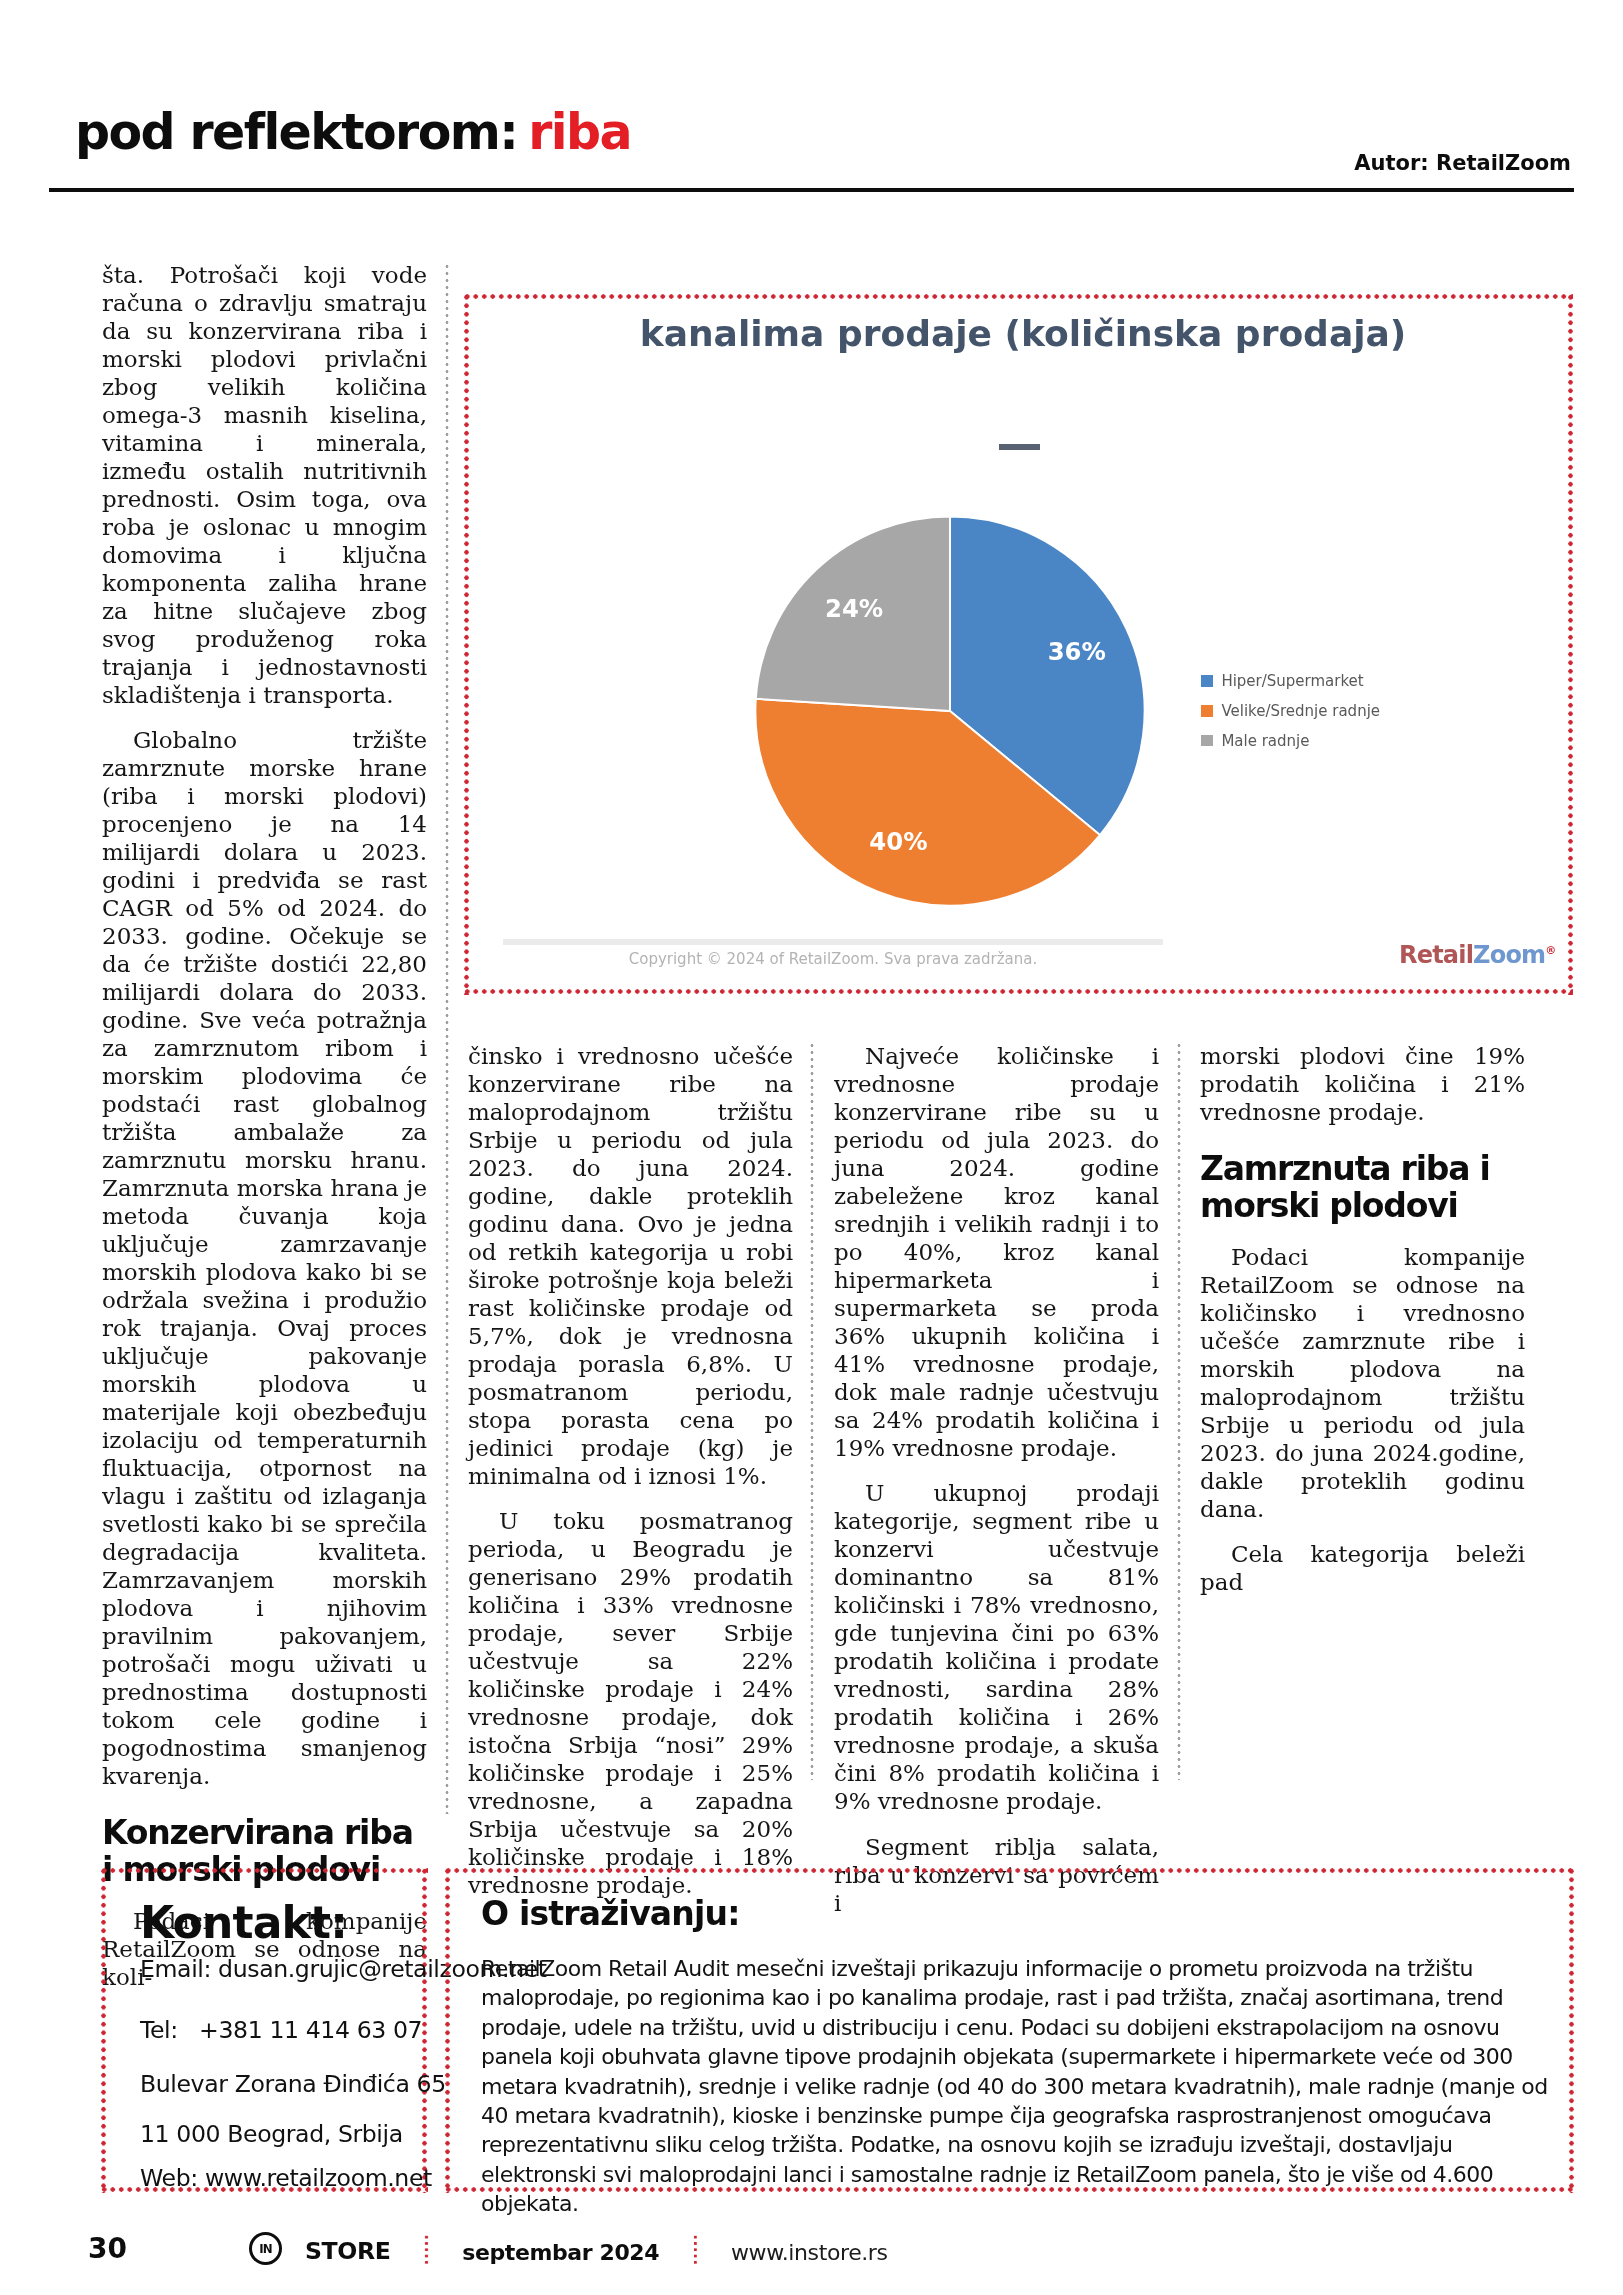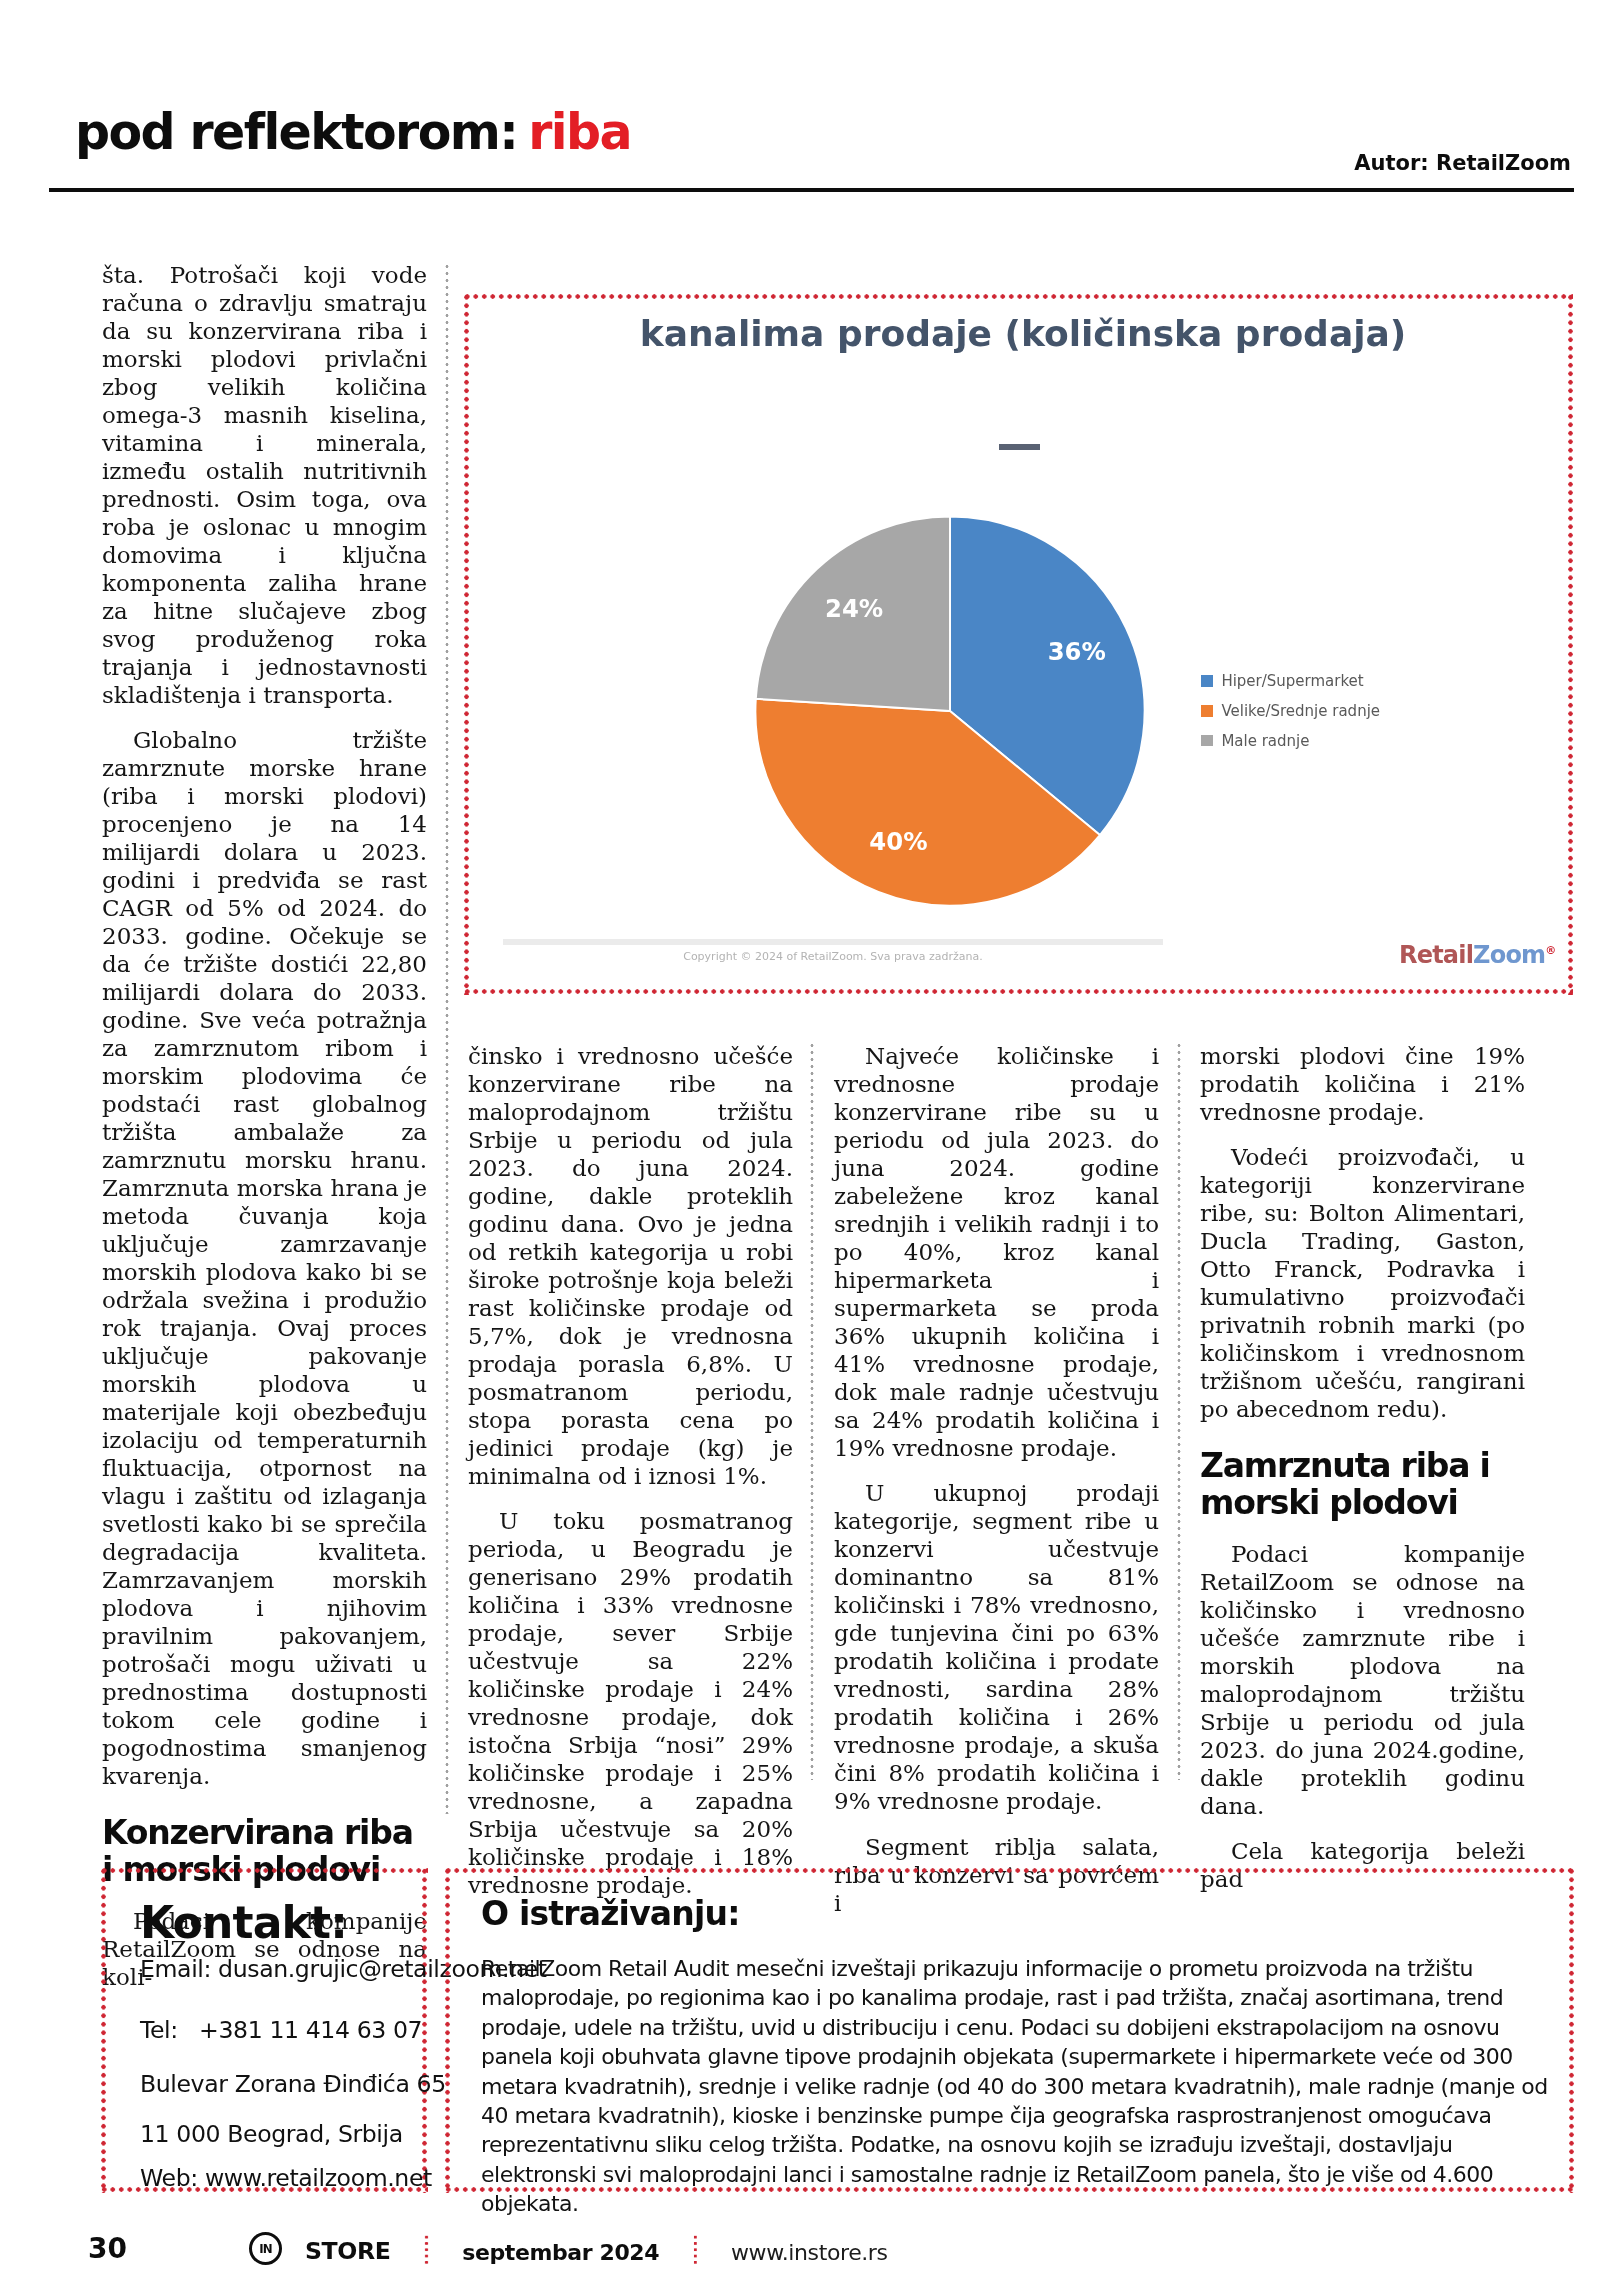--- a/index.html
+++ b/index.html
@@ -29,21 +29,21 @@
   .chart-dash{position:absolute;left:999px;top:444px;width:41px;height:5.5px;background:#596273;}
   .chart-subtitle{position:absolute;left:481px;top:462px;width:1084px;text-align:center;
                   font-family:"DejaVu Sans",sans-serif;font-weight:bold;font-size:26px;color:#3f69b4;}
   .pie-svg{position:absolute;left:746px;top:507px;width:408px;height:408px;}
   .pie-label{fill:#ffffff;font-family:"DejaVu Sans",sans-serif;font-weight:bold;font-size:31px;text-anchor:middle;}
   .legend{position:absolute;left:1201px;top:672px;font-family:"DejaVu Sans",sans-serif;font-size:15px;color:#595959;}
   .legend-row{display:flex;align-items:center;margin-bottom:11.8px;}
   .legend-swatch{width:11.8px;height:11.8px;margin-right:8.6px;flex:0 0 auto;}
   .chart-strip{position:absolute;left:503px;top:939px;width:660px;height:5.5px;background:#ebebeb;}
   .chart-footnote{position:absolute;left:503px;top:950px;width:660px;text-align:center;
-                  font-family:"DejaVu Sans",sans-serif;font-size:11px;color:#b3b3b3;}
+                  font-family:"DejaVu Sans",sans-serif;font-size:15px;color:#b3b3b3;}
   .rz-logo{position:absolute;left:1399px;top:941px;font-family:"DejaVu Sans",sans-serif;
            font-weight:bold;font-size:24px;letter-spacing:-0.8px;}
   .rz-retail{color:#b05656;} .rz-zoom{color:#6f97cf;}
   .rz-reg{color:#cf2633;font-size:11px;vertical-align:super;}
 
   
   .col{position:absolute;width:325px;text-align:justify;font-size:23px;line-height:28px;}
   .col p{margin:0 0 17.3px 0;}
   .ind{text-indent:31px;}
   .subhead{font-family:"DejaVu Sans",sans-serif;font-weight:800;font-size:33px;line-height:37px;
@@ -140,21 +140,20 @@
   </div>
 
   <div class="col" style="left:834px;top:1042px;height:754px;">
     <p class="ind">Najveće količinske i vrednosne prodaje konzervirane ribe su u periodu od jula 2023. do juna 2024. godine zabeležene kroz kanal srednjih i velikih radnji i to po 40%, kroz kanal hipermarketa i supermarketa se proda 36% ukupnih količina i 41% vrednosne prodaje, dok male radnje učestvuju sa 24% prodatih količina i 19% vrednosne prodaje.</p>
     <p class="ind">U ukupnoj prodaji kategorije, segment ribe u konzervi učestvuje dominantno sa 81% količinski i 78% vrednosno, gde tunjevina čini po 63% prodatih količina i prodate vrednosti, sardina 28% prodatih količina i 26% vrednosne prodaje, a skuša čini 8% prodatih količina i 9% vrednosne prodaje.</p>
     <p class="ind">Segment riblja salata, riba u konzervi sa povrćem i</p>
   </div>
 
   <div class="col" style="left:1200px;top:1042px;height:777px;">
     <p>morski plodovi čine 19% prodatih količina i 21% vrednosne prodaje.</p>
-    <p class="ind">Vodeći proizvođači, u kategoriji konzervirane ribe, su: Bolton Alimentari, Ducla Trading, Gaston, Otto Franck, Podravka i kumulativno proizvođači privatnih robnih marki (po količinskom i vrednosnom tržišnom učešću, rangirani po abecednom redu).</p>
     <div class="subhead">Zamrznuta riba i morski plodovi</div>
     <p class="ind">Podaci kompanije RetailZoom se odnose na količinsko i vrednosno učešće zamrznute ribe i morskih plodova na maloprodajnom tržištu Srbije u periodu od jula 2023. do juna 2024.godine, dakle proteklih godinu dana.</p>
     <p class="ind">Cela kategorija beleži pad</p>
   </div>
 
   <div class="dot-h" style="left:100px;top:1867px;width:328px;"></div>
   <div class="dot-h" style="left:100px;top:2186px;width:328px;"></div>
   <div class="dot-v" style="left:100px;top:1867px;height:326px;"></div>
   <div class="dot-v" style="left:421px;top:1867px;height:326px;"></div>
 

